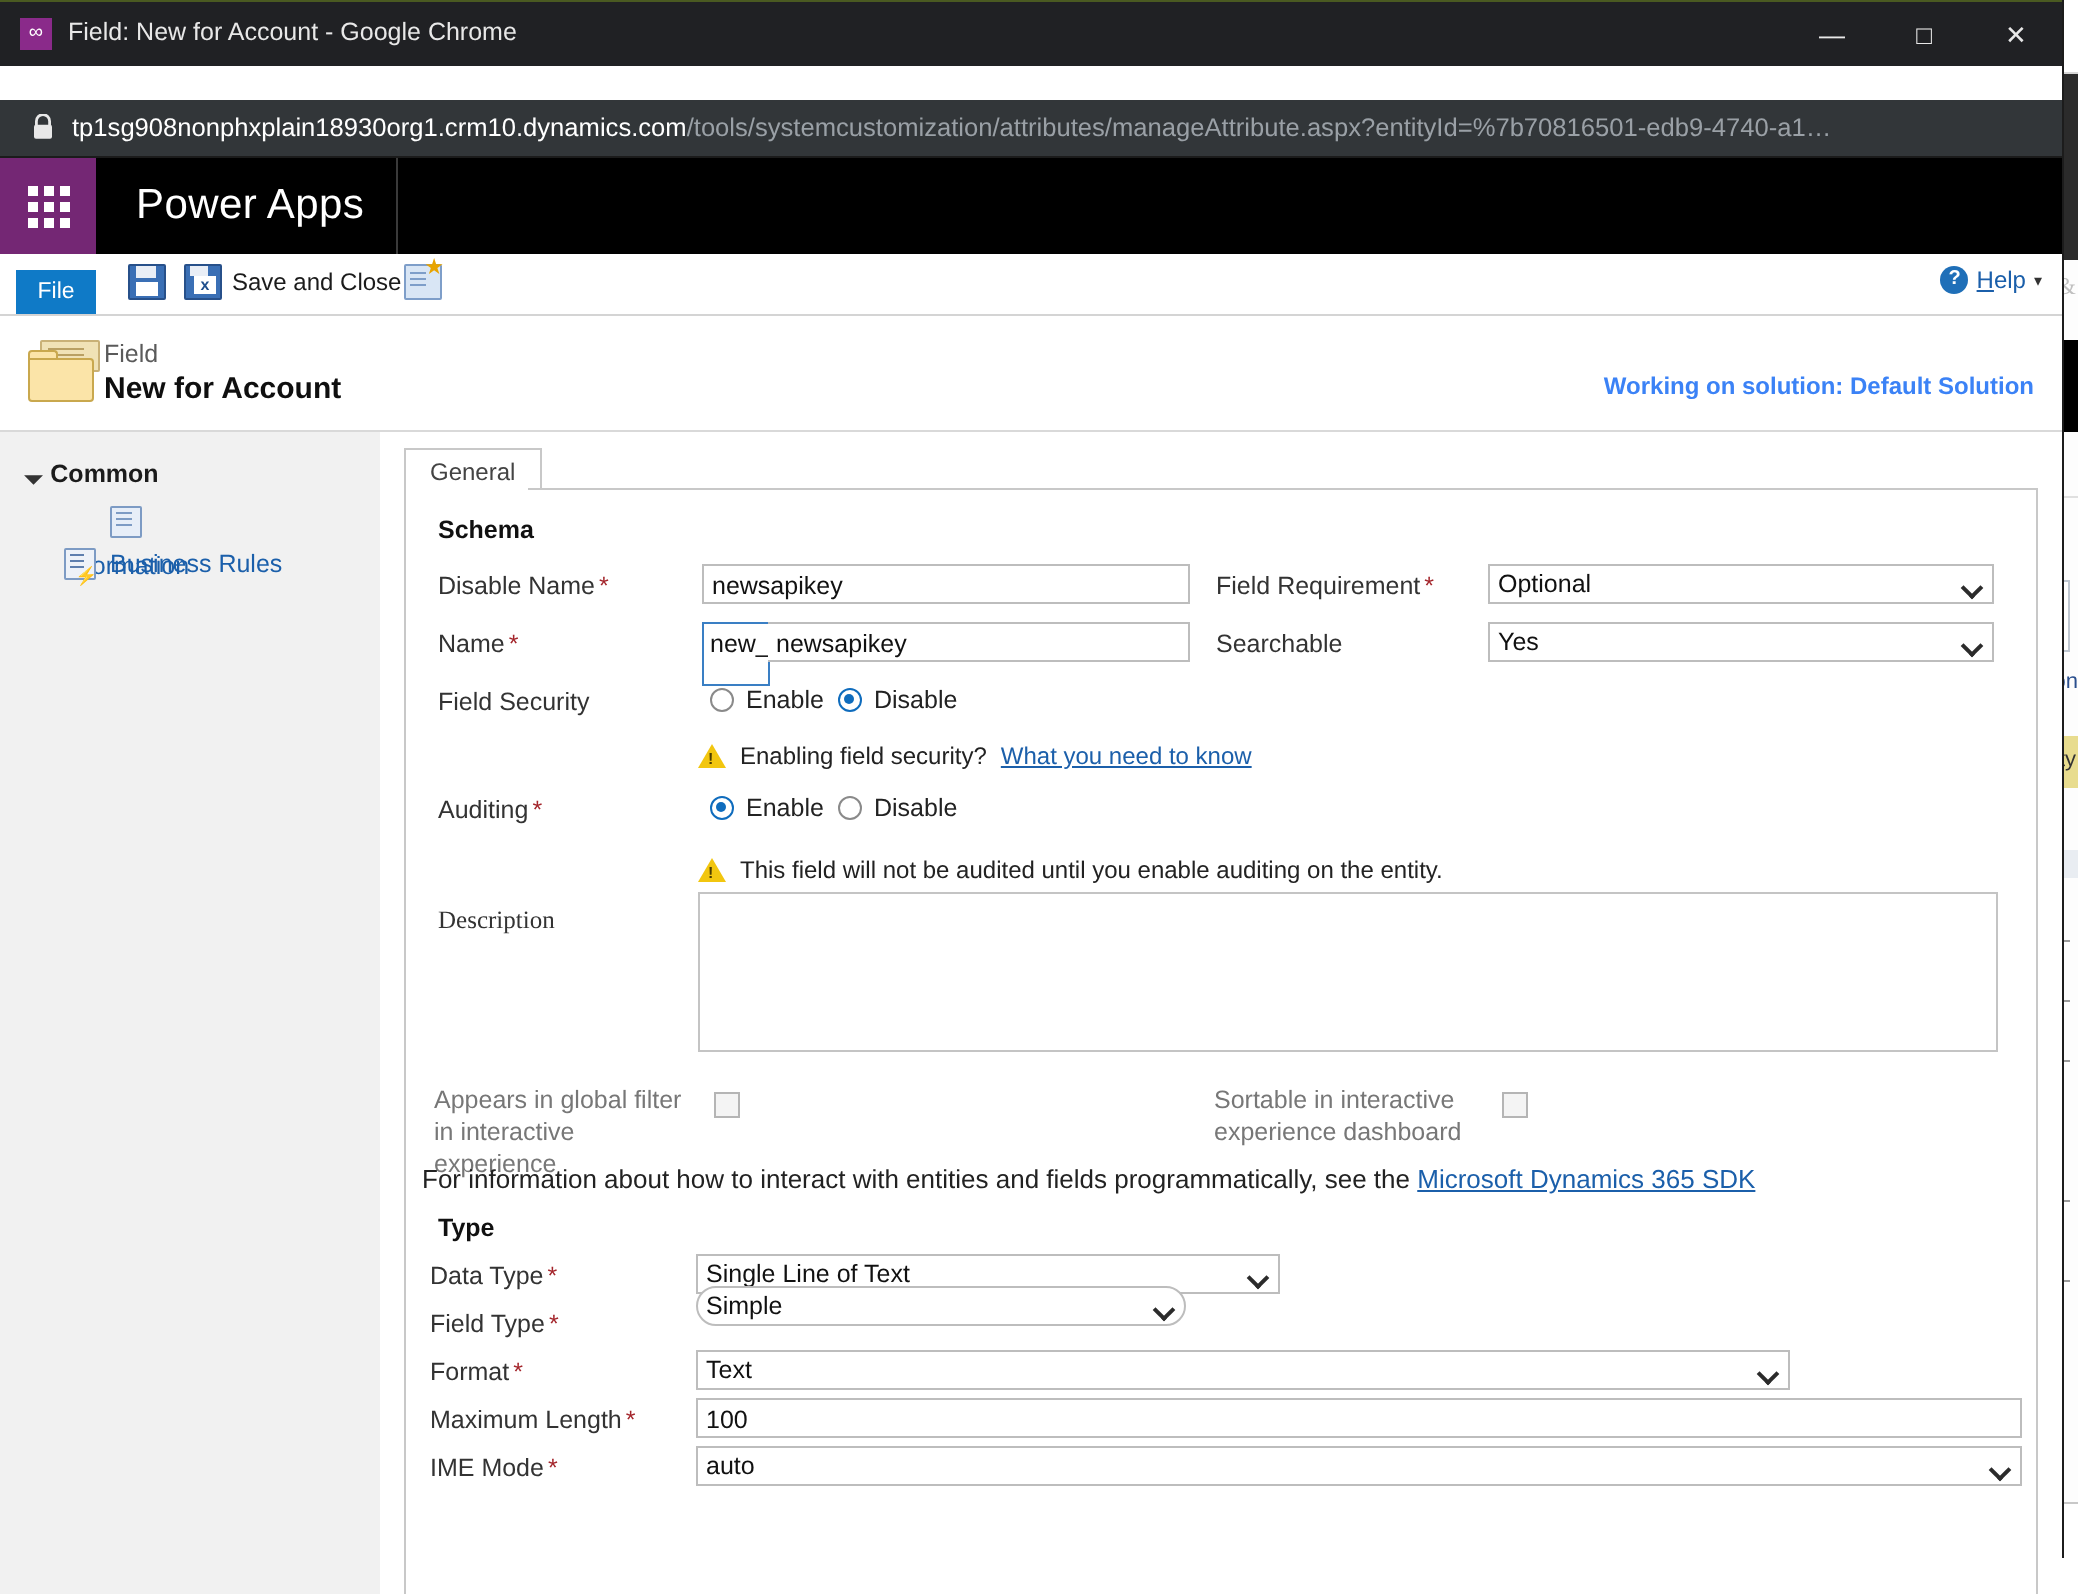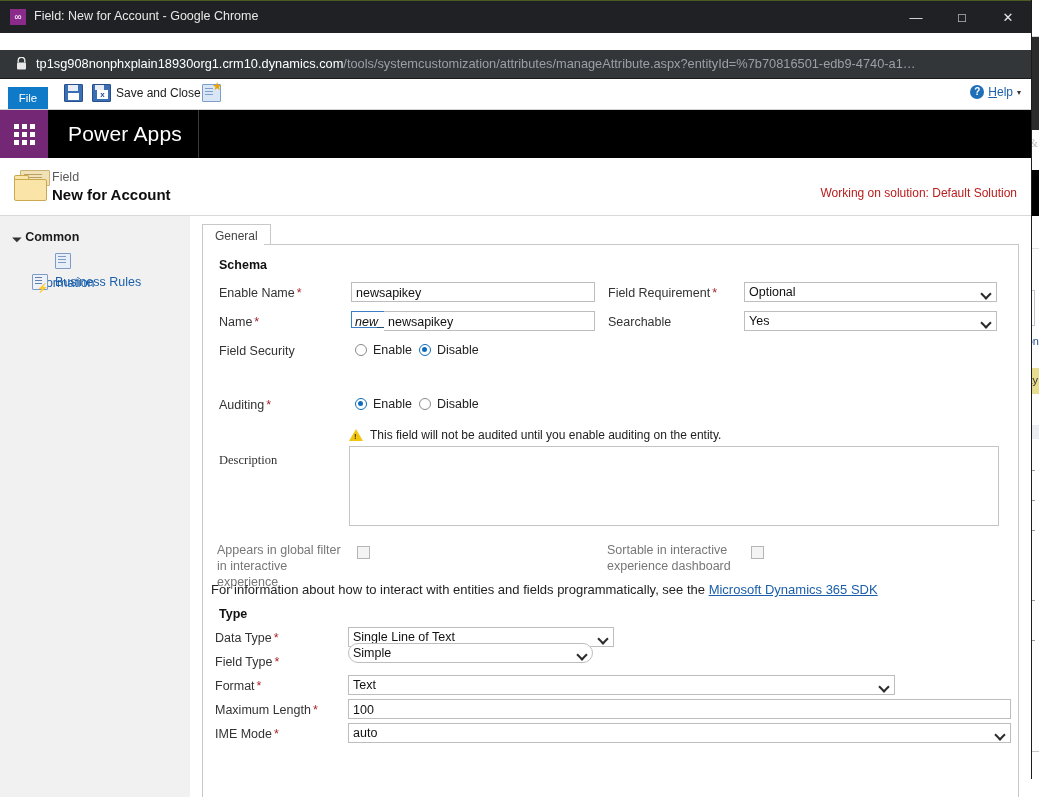--- a/index.html
+++ b/index.html
@@ -168,21 +168,21 @@
   .folder-front {
     position:absolute; left:0; top:9px; width:31px; height:20px;
     background:#fbe4a8; border:1px solid #c9a84e; border-radius:0 2px 2px 2px;
   }
   .folder-tab {
     position:absolute; left:0; top:5px; width:13px; height:5px;
     background:#fbe4a8; border:1px solid #c9a84e; border-bottom:none; border-radius:2px 2px 0 0;
   }
   .ph-kicker { position:absolute; left:52px; top:12px; font-size:12.5px; color:#5a5a5a; }
   .ph-title { position:absolute; left:52px; top:28px; font-size:15px; font-weight:bold; color:#0f0f0f; }
-  .solution-note { position:absolute; right:14px; top:28px; font-size:12px; font-weight:normal; color:#b91c1c; }
+  .solution-note { position:absolute; right:14px; top:28px; font-size:12px; font-weight:bold; color:#3b82f6; }
 
   
   #body-split { position:relative; height:612px; }
   #sidebar {
     position:absolute; left:0; top:0; width:190px; height:612px;
     background:#f1f1f1; border-right:1px solid #d0d0d0;
   }
   .sb-group {
     position:absolute; left:14px; top:14px; font-size:12.5px; font-weight:bold; color:#1b1b1b;
     display:flex; align-items:center; gap:5px;
@@ -224,22 +224,22 @@
   .section-title { position:absolute; font-size:12.5px; font-weight:bold; color:#111; }
   .fld-label { position:absolute; font-size:12.5px; color:#333; white-space:nowrap; }
   .req { color:#a4262c; margin-left:2px; }
 
   .txtbox {
     position:absolute; height:20px; border:1px solid #bdbdbd; background:#fff;
     font-size:12.5px; color:#111; padding:0 4px; line-height:20px; box-sizing:border-box;
     font-family:"Liberation Sans", sans-serif; white-space:nowrap; overflow:hidden;
   }
   .prefixbox {
-    position:absolute; height:17px; border:1px solid #3a7fc4; background:#fff;
-    font-size:12.5px; color:#111; padding:0 2px 0 3px; line-height:20px; box-sizing:border-box;font-style:italic;
+    position:absolute; height:32px; border:1px solid #3a7fc4; background:#fff;
+    font-size:12.5px; color:#111; padding:0 2px 0 3px; line-height:20px; box-sizing:border-box;
   }
   .selbox {
     position:absolute; height:20px; border:1px solid #bdbdbd; background:#fff;
     font-size:12.5px; color:#111; padding:0 18px 0 4px; line-height:19px; box-sizing:border-box;
     white-space:nowrap; overflow:hidden;
   }
   .selbox:after {
     content:""; position:absolute; right:6px; top:7px;
     width:6px; height:6px; border-right:2px solid #2b2b2b; border-bottom:2px solid #2b2b2b;
     transform: rotate(45deg);
@@ -344,20 +344,38 @@
   </div>
 
   <div id="urlbar">
     <svg class="lock-icon" viewBox="0 0 11 13">
       <path d="M2.2 5.5V3.6a3.3 3.3 0 016.6 0v1.9" fill="none" stroke="#e8e8e8" stroke-width="1.4"></path>
       <rect x="1" y="5.4" width="9" height="7" rx="1" fill="#e8e8e8"></rect>
     </svg>
     <div class="url-text"><span class="url-host">tp1sg908nonphxplain18930org1.crm10.dynamics.com</span><span>/tools/systemcustomization/attributes/manageAttribute.aspx?entityId=%7b70816501-edb9-4740-a1…</span></div>
   </div>
 
+  <div id="pa-header">
+    <div class="waffle">
+      <div class="waffle-grid">
+        <i></i>
+          <i></i>
+          <i></i>
+          <i></i>
+          <i></i>
+          <i></i>
+          <i></i>
+          <i></i>
+          <i></i>
+      </div>
+    </div>
+    <div class="pa-title">Power Apps</div>
+    <div class="pa-divider"></div>
+  </div>
+
   <div id="ribbon">
     <div class="file-tab">File</div>
 
     <div class="rb-item" style="left:64px;">
       <span class="ico ico-save"></span>
     </div>
 
     <div class="rb-item" style="left:92px;">
       <span class="ico ico-saveclose"></span>
       <span class="rb-label">Save and Close</span>
@@ -367,38 +385,20 @@
       <span class="ico ico-newfield"></span>
     </div>
 
     <div class="help-area">
       <span class="help-icon">?</span>
       <span class="help-text"><u>H</u><span>elp</span></span>
       <span class="help-caret">▾</span>
     </div>
   </div>
 
-  <div id="pa-header">
-    <div class="waffle">
-      <div class="waffle-grid">
-        <i></i>
-          <i></i>
-          <i></i>
-          <i></i>
-          <i></i>
-          <i></i>
-          <i></i>
-          <i></i>
-          <i></i>
-      </div>
-    </div>
-    <div class="pa-title">Power Apps</div>
-    <div class="pa-divider"></div>
-  </div>
-
   <div id="page-head">
     <div class="folder-icon">
       <div class="folder-back">
           <i></i>
         </div>
       <div class="folder-tab"></div>
       <div class="folder-front"></div>
     </div>
     <div class="ph-kicker">Field</div>
     <div class="ph-title">New for Account</div>
@@ -427,21 +427,21 @@
       <div class="tabstrip">
         <div class="tab-general">General</div>
         <div class="tab-rule"></div>
       </div>
 
       <div class="panel">
 
         <div class="section-title" style="left:16px; top:13px;">Schema</div>
 
         <div class="fld-label" style="left:16px; top:41px;">
-          <span>Enable Name</span><span class="req">*</span>
+          <span>Disable Name</span><span class="req">*</span>
         </div>
         <div class="txtbox" style="left:148px; top:37px; width:244px;">newsapikey</div>
 
         <div class="fld-label" style="left:405px; top:41px;">
           <span>Field Requirement</span><span class="req">*</span>
         </div>
         <div class="selbox" style="left:541px; top:37px; width:253px;">Optional</div>
 
         <div class="fld-label" style="left:16px; top:70px;">
           <span>Name</span><span class="req">*</span>
@@ -455,20 +455,25 @@
         <div class="fld-label" style="left:16px; top:99px;">Field Security</div>
         <div class="radio-wrap" style="left:152px; top:98px;">
           <span class="radio"></span>
           <span>Enable</span>
         </div>
         <div class="radio-wrap" style="left:216px; top:98px;">
           <span class="radio on"></span>
           <span>Disable</span>
         </div>
 
+        <div class="warn-row" style="left:146px; top:126px;">
+          <span class="warn-tri"></span>
+          <span>Enabling field security?</span>
+          <span class="lnk">What you need to know</span>
+        </div>
 
         <div class="fld-label" style="left:16px; top:153px;">
           <span>Auditing</span><span class="req">*</span>
         </div>
         <div class="radio-wrap" style="left:152px; top:152px;">
           <span class="radio on"></span>
           <span>Enable</span>
         </div>
         <div class="radio-wrap" style="left:216px; top:152px;">
           <span class="radio"></span>
@@ -492,21 +497,21 @@
         <div class="sdkline" style="left:8px; top:337px;">
           <span>For information about how to interact with entities and fields programmatically, see the</span>
           <span class="lnk">Microsoft Dynamics 365 SDK</span>
         </div>
 
         <div class="section-title" style="left:16px; top:362px;">Type</div>
 
         <div class="fld-label" style="left:12px; top:386px;">
           <span>Data Type</span><span class="req">*</span>
         </div>
-        <div class="selbox" style="left:145px; top:382px; width:266px;">Single Line of Text</div>
+        <div class="selbox" style="left:145px; top:382px; width:292px;">Single Line of Text</div>
 
         <div class="fld-label" style="left:12px; top:410px;">
           <span>Field Type</span><span class="req">*</span>
         </div>
         <div class="selbox" style="left:145px; top:398px; width:245px;border-radius:10px;">Simple</div>
 
         <div class="fld-label" style="left:12px; top:434px;">
           <span>Format</span><span class="req">*</span>
         </div>
         <div class="selbox" style="left:145px; top:430px; width:547px;">Text</div>

